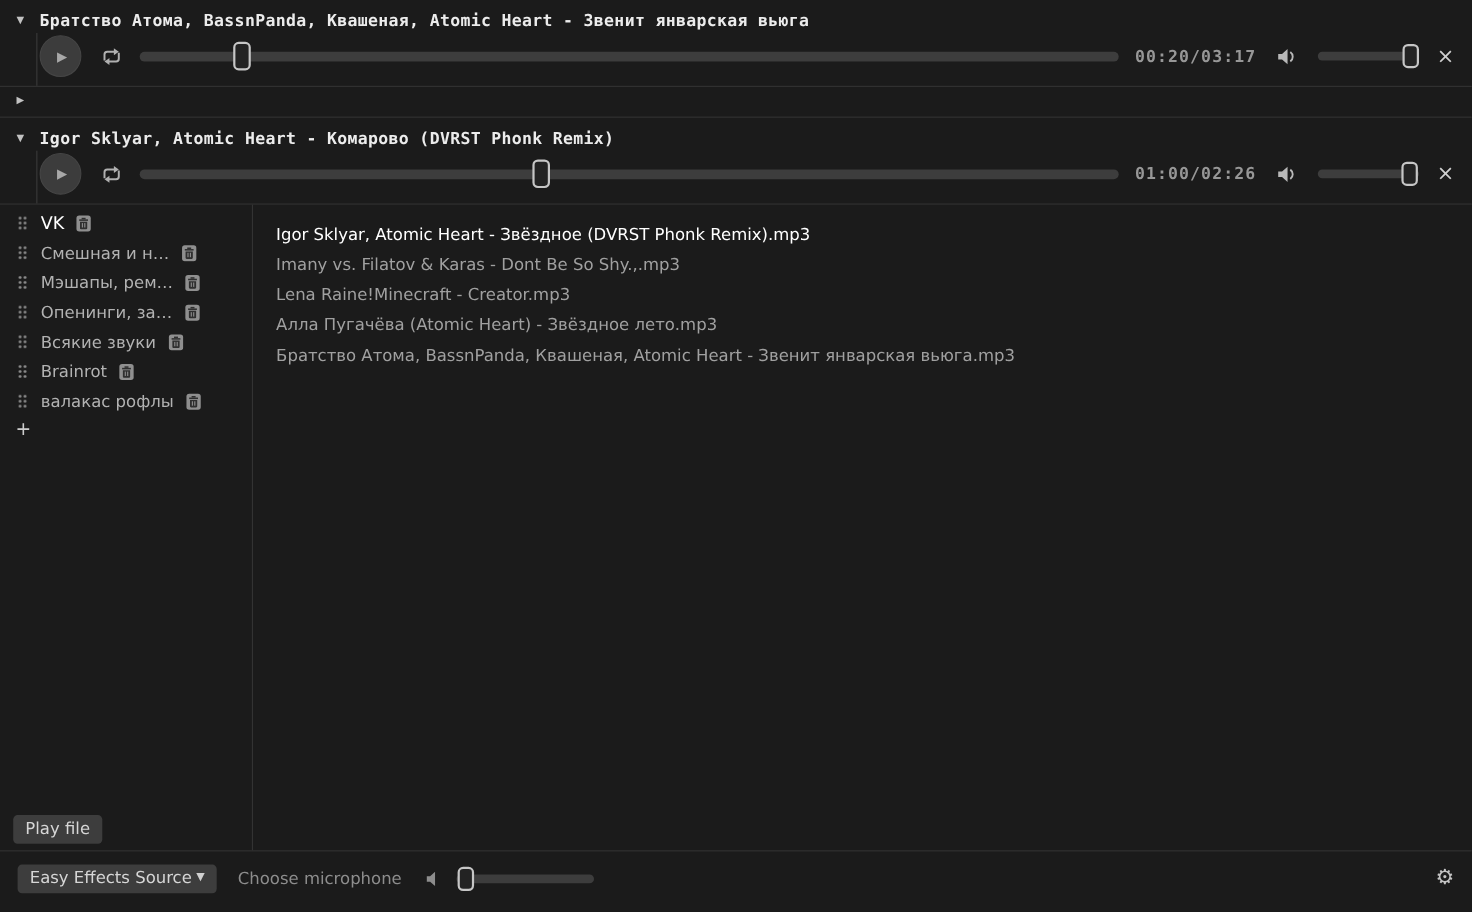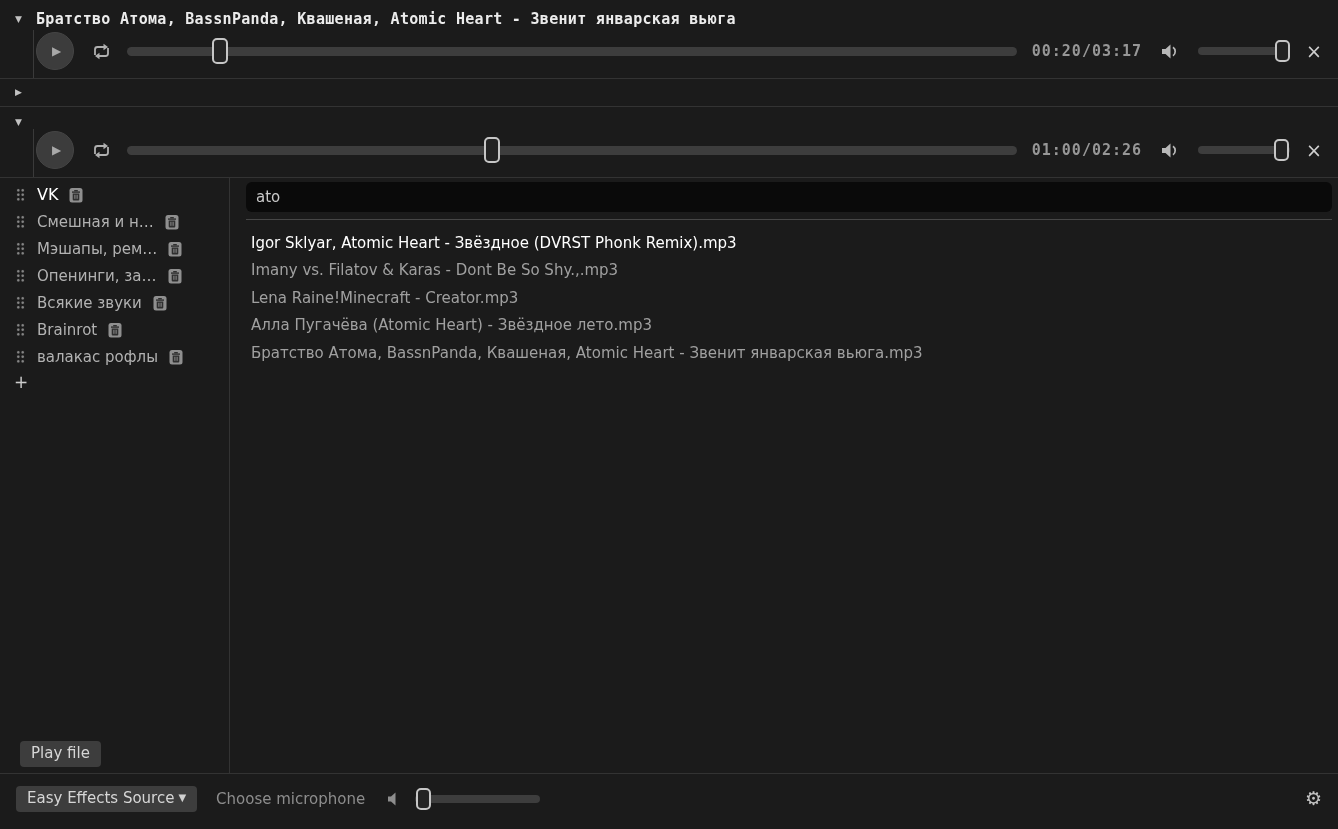--- a/index.html
+++ b/index.html
@@ -82,21 +82,21 @@
     border-radius:6px; color:#c9c9c9; font-size:15px;
     font-family:"DejaVu Sans", sans-serif; padding:0 10px;
   }
   .file-list { padding-top:9px; }
   .file-item {
     height:27.5px; display:flex; align-items:center; padding-left:5px;
     font-size:15px; color:#a0a0a0; white-space:nowrap; cursor:pointer;
   }
   .file-item.selected { color:#ffffff; }
   .play-file-btn {
-    position:absolute; left:20px; bottom:6px;
+    position:absolute; left:12px; bottom:6px;
     background:#3d3d3d; color:#d6d6d6; font-size:15px;
     padding:3px 11px 5px 11px; border-radius:4px; border:none;
     font-family:"DejaVu Sans", sans-serif; cursor:pointer;
   }
   
   .bottom-bar {
     height:56px; flex:none; border-top:1px solid #333;
     display:flex; align-items:center; padding:0 16px 6px 16px;
   }
   .source-btn {
@@ -155,20 +155,21 @@
 
 <div class="player-row">
   <div class="row-head collapsed">
     <span class="expander" style="font-size:9px;">▶</span>
   </div>
 </div>
 
 <div class="player-row">
   <div class="row-head">
     <span class="expander" style="font-size:9px;">▼</span>
+    <span class="row-title">Igor Sklyar, Atomic Heart - Комарово (DVRST Phonk Remix)</span>
   </div>
   <div class="controls">
     <div class="play-btn">
       <span class="play-tri">▶</span>
     </div>
     <span class="loop-btn">
       <svg width="21" height="21" viewBox="0 0 21 21">
         <path d="M4 14 V8.5 A2.5 2.5 0 0 1 6.5 6 H13" fill="none" stroke="#b0b0b0" stroke-width="1.8"></path>
         <path d="M12.5 2.8 L17 6 L12.5 9.2 Z" fill="#b0b0b0"></path>
         <path d="M17 7 V12.5 A2.5 2.5 0 0 1 14.5 15 H8" fill="none" stroke="#b0b0b0" stroke-width="1.8"></path>
@@ -289,23 +290,20 @@
             <path d="M3.7 6.6 H10.3 V12.4 A1 1 0 0 1 9.3 13.4 H4.7 A1 1 0 0 1 3.7 12.4 Z" fill="#2f2f2f"></path>
             <rect x="5.4" y="7.8" width="1" height="4" fill="#8f8f8f"></rect>
             <rect x="7.6" y="7.8" width="1" height="4" fill="#8f8f8f"></rect>
           </svg>
       </span>
     </div>
     <div class="add-btn">+</div>
   </div>
 
   <div class="content">
-    <div class="search-wrap">
-      <input class="search-input" type="text" value="ato" style="">
-    </div>
     <div class="file-list">
       <div class="file-item selected">Igor Sklyar, Atomic Heart - Звёздное (DVRST Phonk Remix).mp3</div>
       <div class="file-item">Imany vs. Filatov &amp; Karas - Dont Be So Shy.,.mp3</div>
       <div class="file-item">Lena Raine!Minecraft - Creator.mp3</div>
       <div class="file-item">Алла Пугачёва (Atomic Heart) - Звёздное лето.mp3</div>
       <div class="file-item">Братство Атома, BassnPanda, Квашеная, Atomic Heart - Звенит январская вьюга.mp3</div>
     </div>
   </div>
 
   <button class="play-file-btn">Play file</button>

